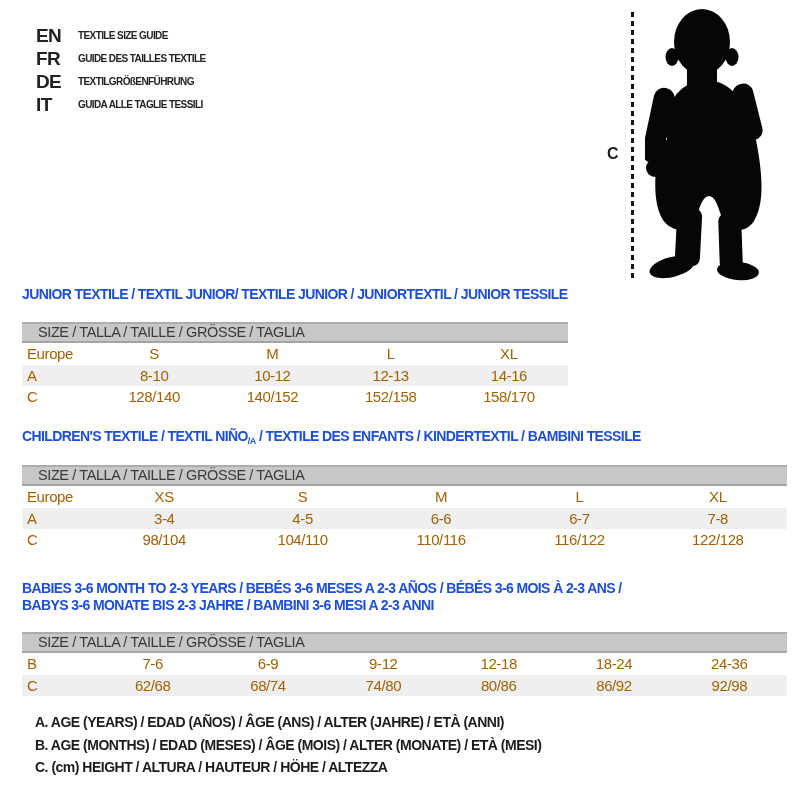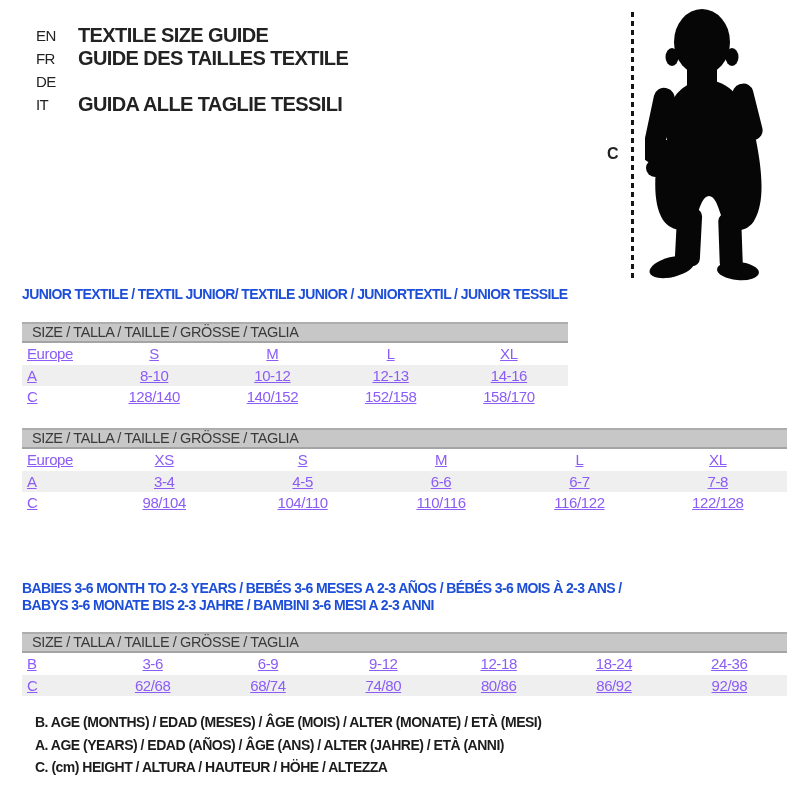--- a/index.html
+++ b/index.html
@@ -16,22 +16,22 @@
     font-family:"Liberation Sans", sans-serif;
     color:var(--text);
     position:relative;overflow:hidden;
     -webkit-font-smoothing:antialiased;
   }
   .canvas{position:absolute;inset:0;width:800px;height:800px;}
 
   
   .lang-block{position:absolute;top:24px;left:36px;}
   .lang-row{display:flex;line-height:23px;}
-  .lang-code{width:42px;font-weight:normal;font-size:15px;letter-spacing:-0.6px;}
-  .lang-title{font-weight:bold;font-size:20px;letter-spacing:-0.6px;white-space:nowrap;}
+  .lang-code{width:42px;font-weight:bold;font-size:19px;letter-spacing:-0.6px;}
+  .lang-title{font-weight:bold;font-size:10px;letter-spacing:-0.6px;white-space:nowrap;}
 
   
   .measure-line{
     position:absolute;left:631px;top:12px;width:3px;height:268px;
     background:repeating-linear-gradient(to bottom,#151515 0 5px,transparent 5px 9px);
   }
   .measure-label{
     position:absolute;left:607px;top:145px;
     font-weight:bold;font-size:16px;letter-spacing:-0.5px;
   }
@@ -49,25 +49,25 @@
   .sec-title sub{font-size:9px;vertical-align:-3px;}
   .sec1 .sec-title{margin-bottom:19px;}
   .sec2 .sec-title{margin-bottom:15px;}
   .sec3 .sec-title{margin-bottom:18px;}
 
   .size-bar{
     background:var(--bar-bg);
     border-top:2px solid var(--bar-border-top);
     border-bottom:2px solid var(--bar-border-bottom);
     height:17px;line-height:16px;
-    padding-left:10px;
+    padding-left:16px;
     font-size:14.5px;letter-spacing:-0.4px;color:#3a3a3a;
     white-space:nowrap;overflow:hidden;
   }
-  .trow{display:flex;height:21.5px;align-items:center;font-size:15px;letter-spacing:-0.4px;color:#8b5cf6;text-decoration:underline;}
+  .trow{display:flex;height:21.5px;align-items:center;font-size:15px;letter-spacing:-0.4px;color:#a16207;}
   .trow.band{background:var(--band);}
   .tlabel{width:73px;padding-left:5px;box-sizing:border-box;}
   .tcell{flex:1;text-align:center;}
 
   
   .footnotes{position:absolute;left:35px;top:711px;}
   .footnote{font-weight:bold;font-size:14px;letter-spacing:-0.5px;line-height:22.6px;white-space:nowrap;color:#1c1c1c;}
 </style>
 </head>
 <body>
@@ -78,20 +78,21 @@
     <div class="lang-row">
       <span class="lang-code">EN</span>
       <span class="lang-title">TEXTILE SIZE GUIDE</span>
     </div>
     <div class="lang-row">
       <span class="lang-code">FR</span>
       <span class="lang-title">GUIDE DES TAILLES TEXTILE</span>
     </div>
     <div class="lang-row">
       <span class="lang-code">DE</span>
+      <span class="lang-title">TEXTILGRÖßENFÜHRUNG</span>
     </div>
     <div class="lang-row">
       <span class="lang-code">IT</span>
       <span class="lang-title">GUIDA ALLE TAGLIE TESSILI</span>
     </div>
   </div>
 
   <div class="measure-line"></div>
   <div class="measure-label">C</div>
   <svg class="silhouette" width="130" height="274" viewBox="0 0 130 274" aria-hidden="true">
@@ -134,20 +135,21 @@
     <div class="trow">
       <span class="tlabel">C</span>
       <span class="tcell">128/140</span>
       <span class="tcell">140/152</span>
       <span class="tcell">152/158</span>
       <span class="tcell">158/170</span>
     </div>
   </div>
 
   <div class="sec sec2">
+    <div class="sec-title"><span>CHILDREN'S TEXTILE / TEXTIL NIÑO</span><sub>/A</sub><span> / TEXTILE DES ENFANTS / KINDERTEXTIL / BAMBINI TESSILE</span></div>
     <div class="size-bar">SIZE / TALLA / TAILLE / GRÖSSE / TAGLIA</div>
     <div class="trow">
       <span class="tlabel">Europe</span>
       <span class="tcell">XS</span>
       <span class="tcell">S</span>
       <span class="tcell">M</span>
       <span class="tcell">L</span>
       <span class="tcell">XL</span>
     </div>
     <div class="trow band">
@@ -169,37 +171,37 @@
   </div>
 
   <div class="sec sec3">
     <div class="sec-title">
       <div>BABIES 3-6 MONTH TO 2-3 YEARS / BEBÉS 3-6 MESES A 2-3 AÑOS / BÉBÉS 3-6 MOIS À 2-3 ANS /</div>
       <div>BABYS 3-6 MONATE BIS 2-3 JAHRE / BAMBINI 3-6 MESI A 2-3 ANNI</div>
     </div>
     <div class="size-bar">SIZE / TALLA / TAILLE / GRÖSSE / TAGLIA</div>
     <div class="trow">
       <span class="tlabel">B</span>
-      <span class="tcell">3-6</span>
+      <span class="tcell">7-6</span>
       <span class="tcell">6-9</span>
       <span class="tcell">9-12</span>
       <span class="tcell">12-18</span>
       <span class="tcell">18-24</span>
       <span class="tcell">24-36</span>
     </div>
     <div class="trow band">
       <span class="tlabel">C</span>
       <span class="tcell">62/68</span>
       <span class="tcell">68/74</span>
       <span class="tcell">74/80</span>
       <span class="tcell">80/86</span>
       <span class="tcell">86/92</span>
       <span class="tcell">92/98</span>
     </div>
   </div>
 
   <div class="footnotes">
+    <div class="footnote">A. AGE (YEARS) / EDAD (AÑOS) / ÂGE (ANS) / ALTER (JAHRE) / ETÀ (ANNI)</div>
     <div class="footnote">B. AGE (MONTHS) / EDAD (MESES) / ÂGE (MOIS) / ALTER (MONATE) / ETÀ (MESI)</div>
-    <div class="footnote">A. AGE (YEARS) / EDAD (AÑOS) / ÂGE (ANS) / ALTER (JAHRE) / ETÀ (ANNI)</div>
     <div class="footnote">C. (cm) HEIGHT / ALTURA / HAUTEUR / HÖHE / ALTEZZA</div>
   </div>
 
 </div>
 
 </body></html>

